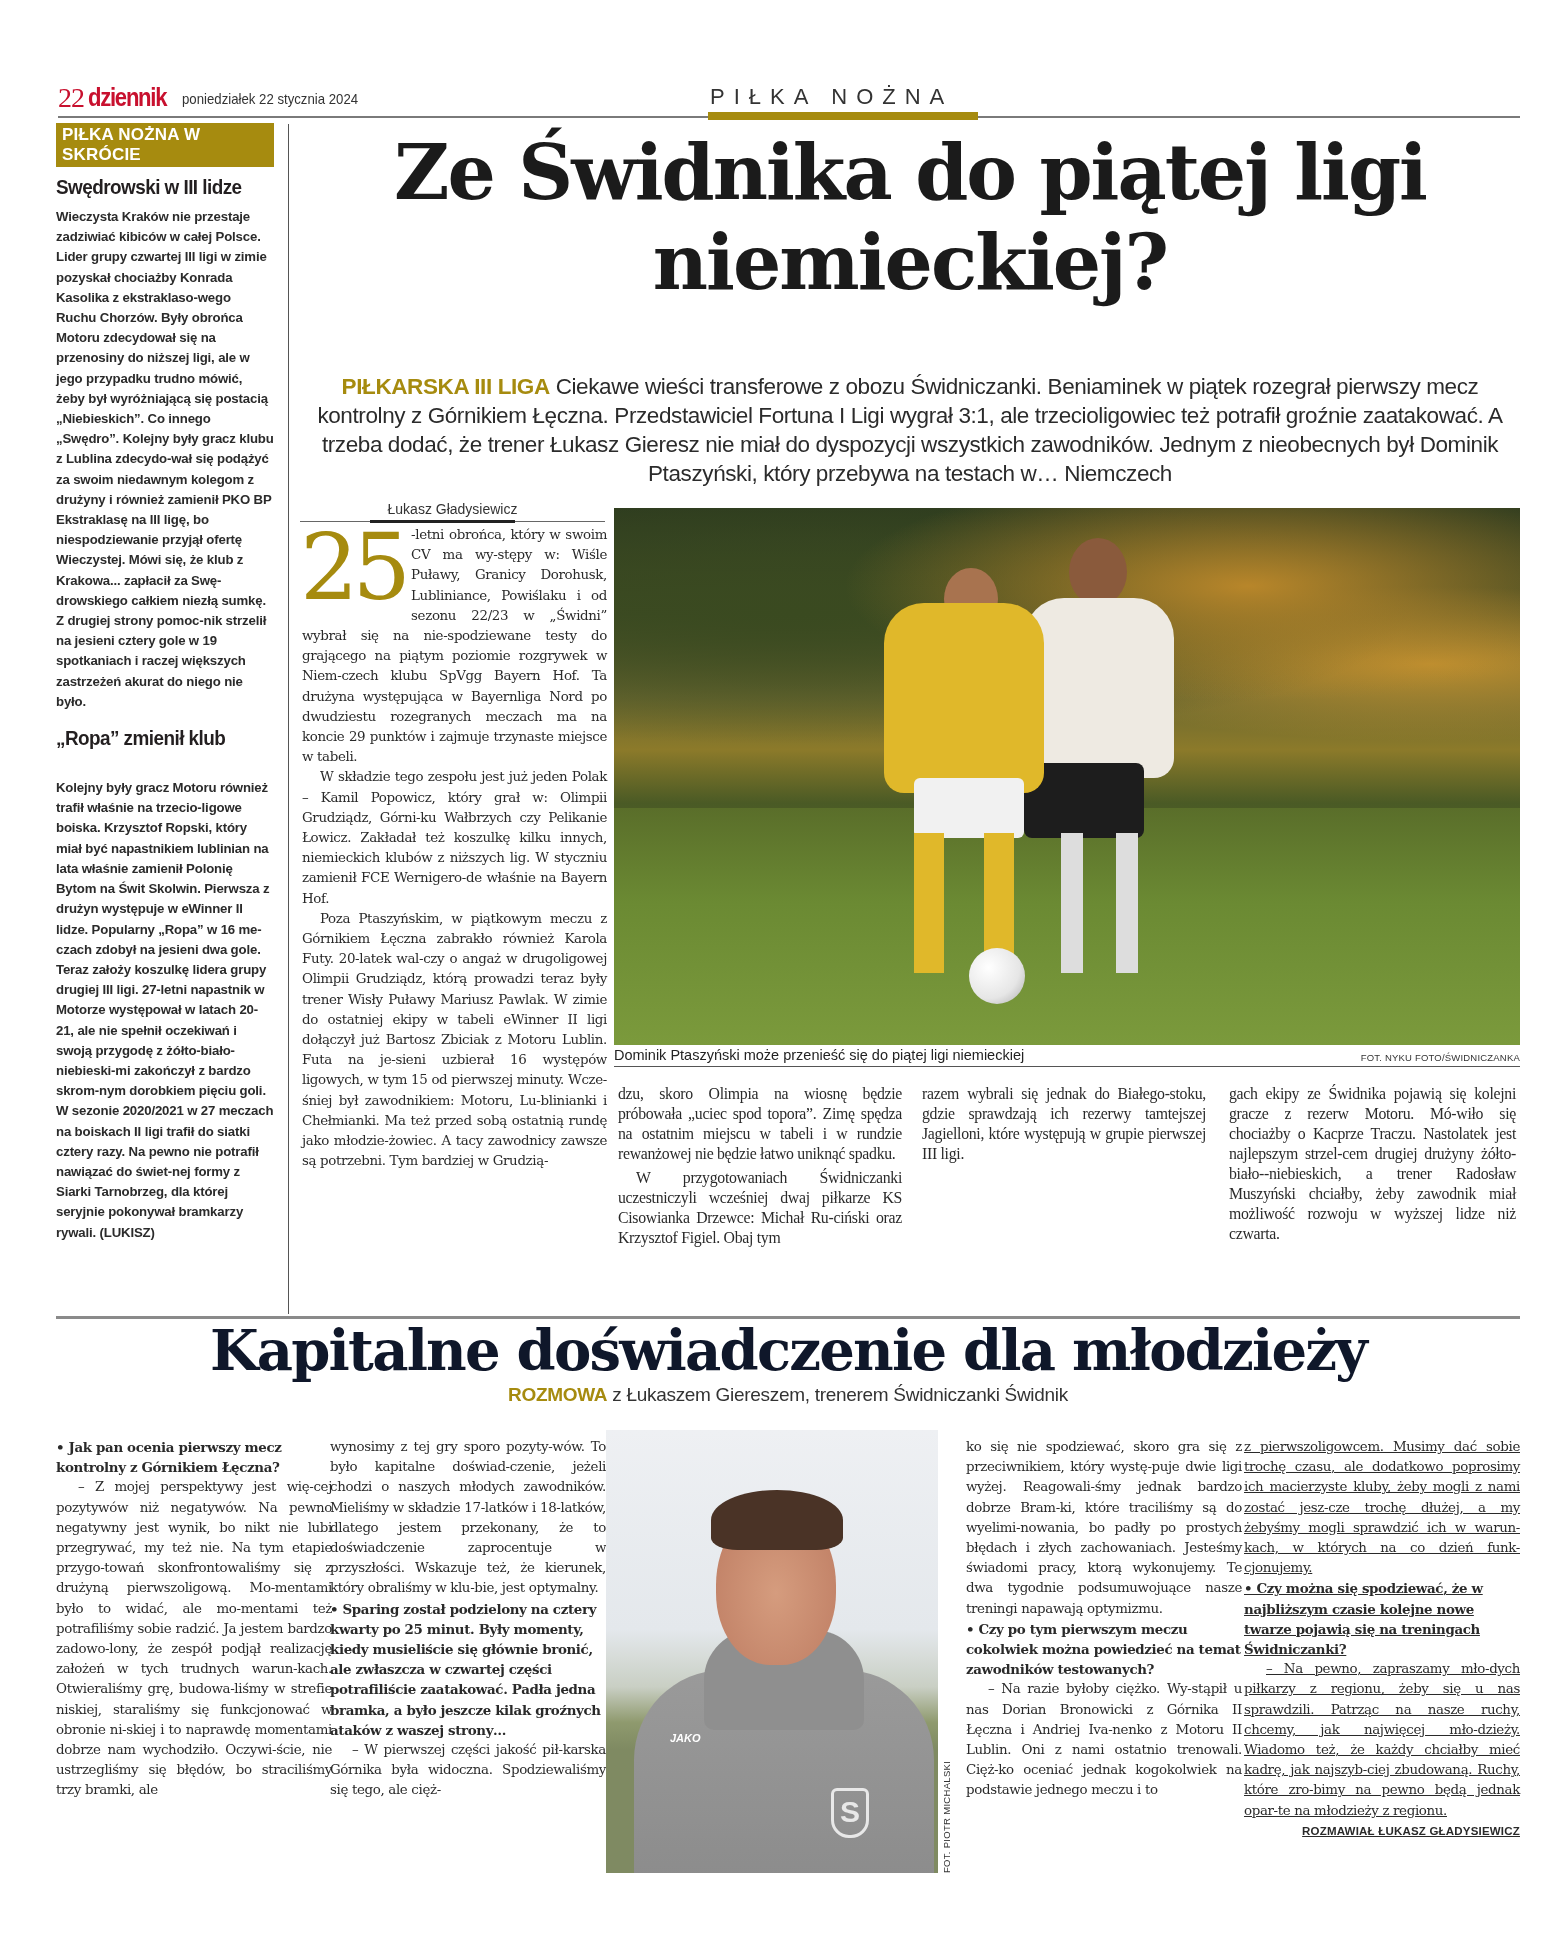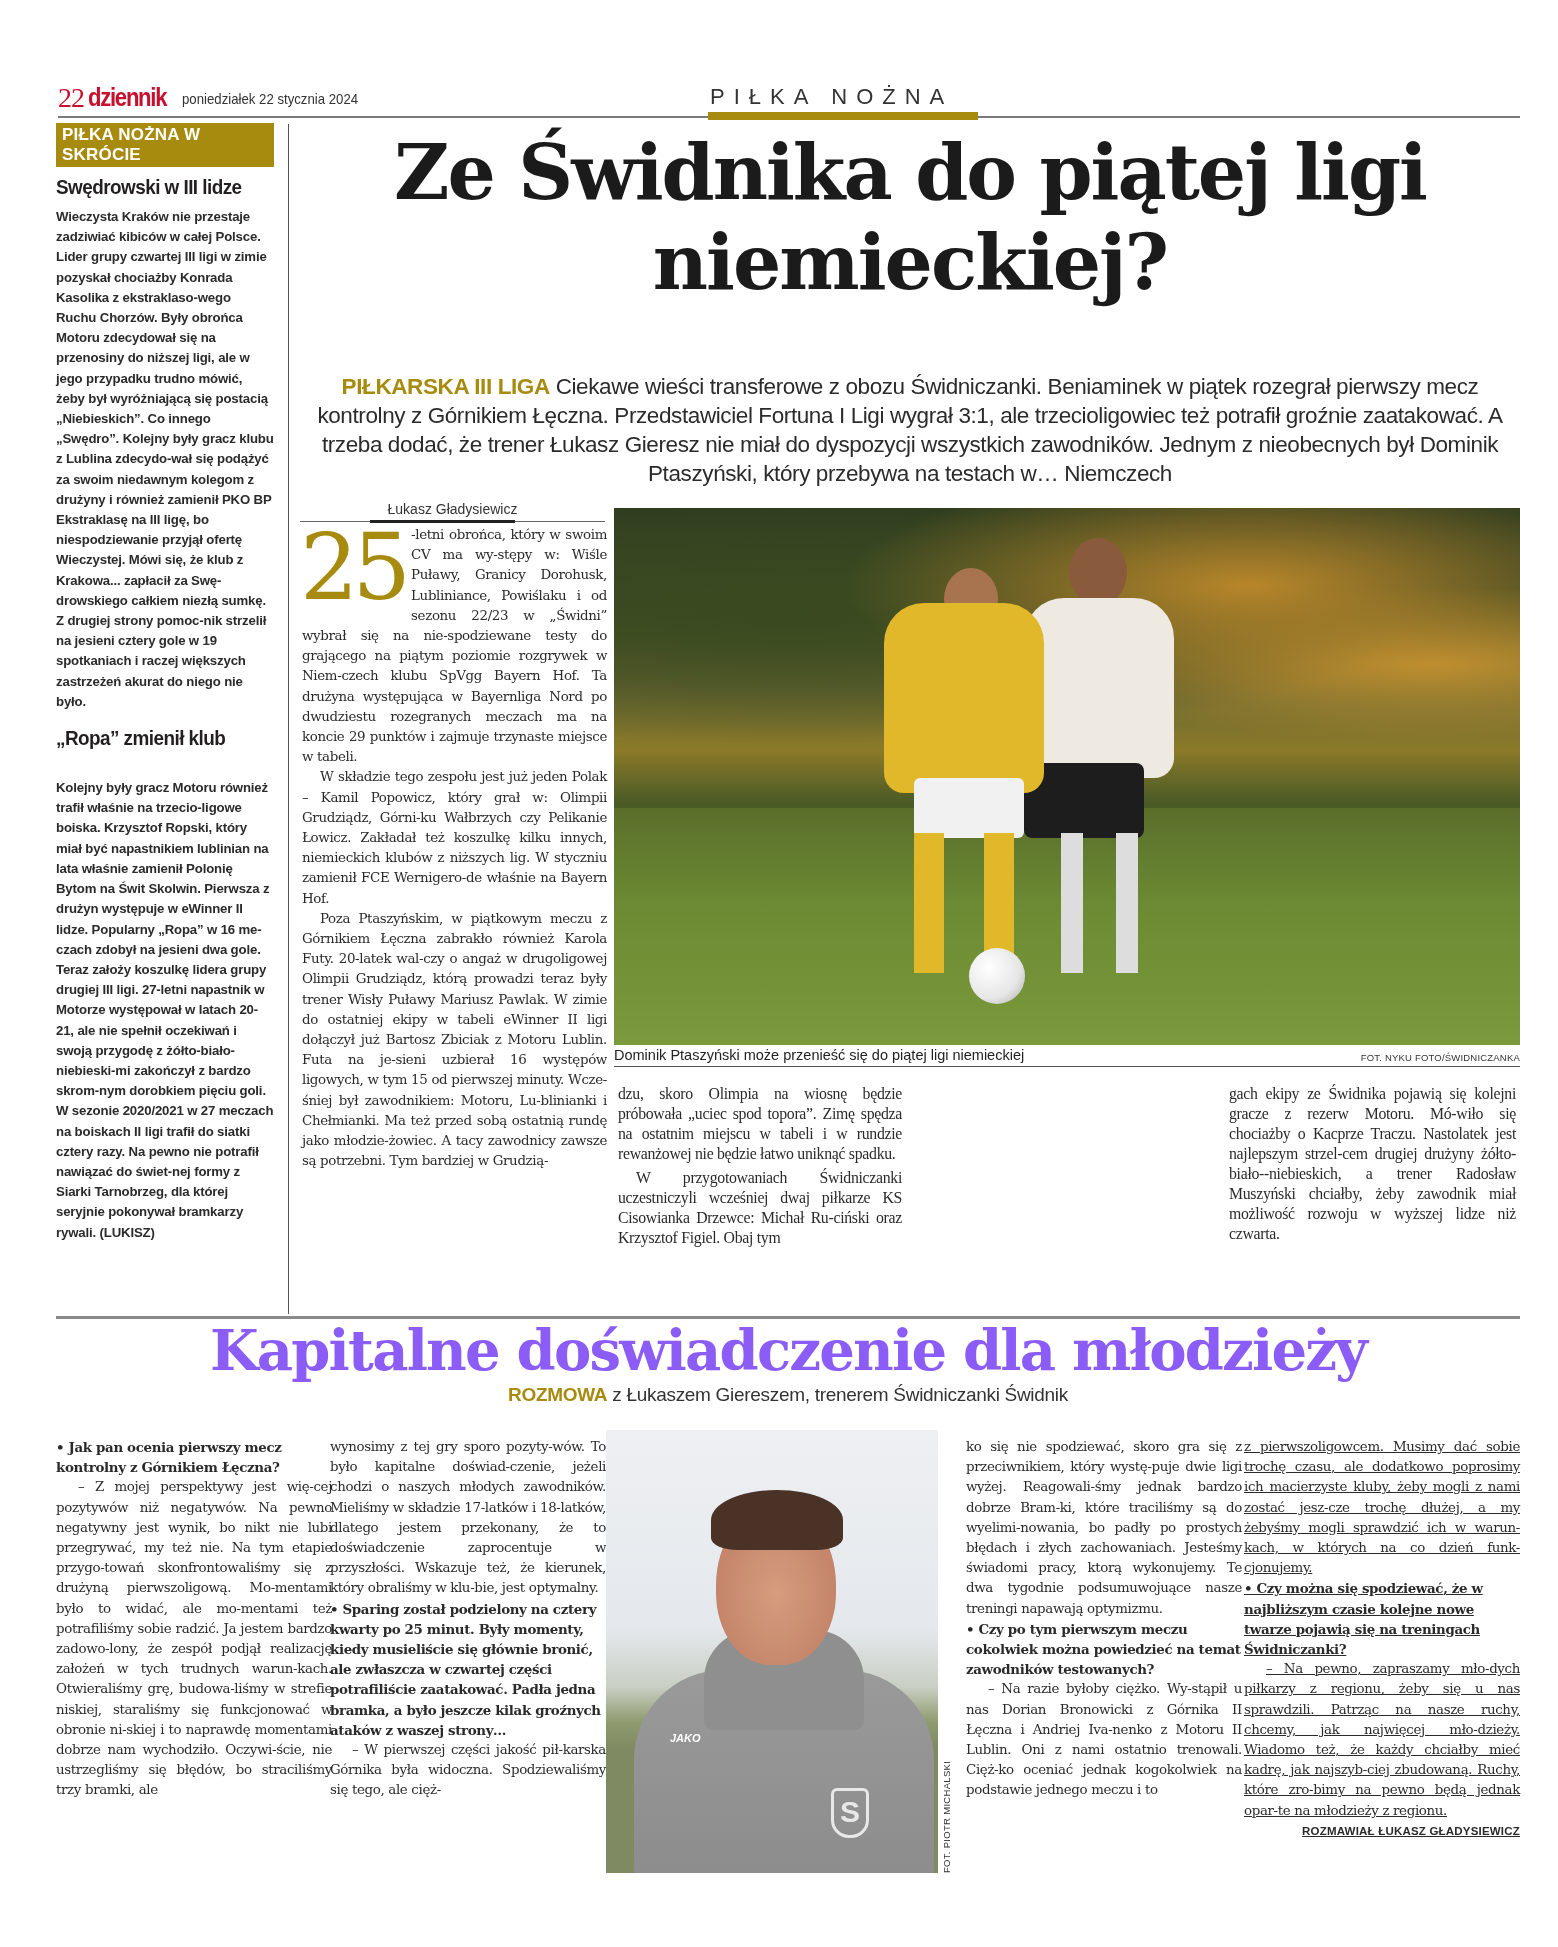--- a/index.html
+++ b/index.html
@@ -59,21 +59,21 @@
   .col-low { position: absolute; top: 1080px; width: 292px; font-family: "Liberation Serif", serif; font-size: 15.8px; line-height: 20px; color: #2a2a2a; text-align: justify; letter-spacing: -0.3px; }
   .col-low p { margin: 4px; }
   .col-low p.ind { text-indent: 18px; }
   .col-b { left: 614px; }
   .col-c { left: 918px; }
   .col-d { left: 1225px; width: 295px; }
 
   .article-rule { position: absolute; left: 56px; top: 1316px; width: 1464px; height: 3px; background: #8a8a8a; }
 
   
-  .headline2 { position: absolute; left: 56px; top: 1312px; width: 1464px; text-align: center; font-family: "DejaVu Serif", serif; font-weight: bold; font-size: 56px; line-height: 76px; letter-spacing: -1.8px; color: #8b5cf6; }
+  .headline2 { position: absolute; left: 56px; top: 1312px; width: 1464px; text-align: center; font-family: "DejaVu Serif", serif; font-weight: bold; font-size: 56px; line-height: 76px; letter-spacing: -1.8px; color: #0f172a; }
   .subhead2 { position: absolute; left: 56px; top: 1384px; width: 1464px; text-align: center; font-family: "Liberation Sans", sans-serif; font-size: 19px; color: #333; letter-spacing: -0.3px; }
   .subhead2 .kicker { color: #a68b0f; font-weight: bold; }
 
   .icol { position: absolute; top: 1437px; width: 276px; font-family: "DejaVu Serif", serif; font-size: 13.4px; line-height: 20.2px; color: #2a2a2a; text-align: justify; letter-spacing: -0.35px; }
   .icol p { margin: 0; }
   .icol p.q { font-weight: bold; text-align: left; }
   .icol p.ind { text-indent: 22px; }
   .icol-1 { left: 56px; }
   .icol-2 { left: 330px; }
   .icol-3 { left: 966px; }
@@ -138,20 +138,21 @@
 </div>
 <div class="caption">Dominik Ptaszyński może przenieść się do piątej ligi niemieckiej</div>
 <div class="photo-credit">FOT. NYKU FOTO/ŚWIDNICZANKA</div>
 <div class="caption-rule"></div>
 
 <div class="col-low col-b">
   <p>dzu, skoro Olimpia na wiosnę będzie próbowała „uciec spod topora”. Zimę spędza na ostatnim miejscu w tabeli i w rundzie rewanżowej nie będzie łatwo uniknąć spadku.</p>
   <p class="ind">W przygotowaniach Świdniczanki uczestniczyli wcześniej dwaj piłkarze KS Cisowianka Drzewce: Michał Ru-ciński oraz Krzysztof Figiel. Obaj tym</p>
 </div>
 <div class="col-low col-c">
+  <p>razem wybrali się jednak do Białego-stoku, gdzie sprawdzają ich rezerwy tamtejszej Jagielloni, które występują w grupie pierwszej III ligi.</p>
 </div>
 <div class="col-low col-d">
   <p>gach ekipy ze Świdnika pojawią się kolejni gracze z rezerw Motoru. Mó-wiło się chociażby o Kacprze Traczu. Nastolatek jest najlepszym strzel-cem drugiej drużyny żółto-biało--niebieskich, a trener Radosław Muszyński chciałby, żeby zawodnik miał możliwość rozwoju w wyższej lidze niż czwarta.</p>
 </div>
 
 <div class="article-rule"></div>
 
 <h2 class="headline2">Kapitalne doświadczenie dla młodzieży</h2>
 <p class="subhead2"><span class="kicker">ROZMOWA</span> <span>z Łukaszem Giereszem, trenerem Świdniczanki Świdnik</span></p>
 

